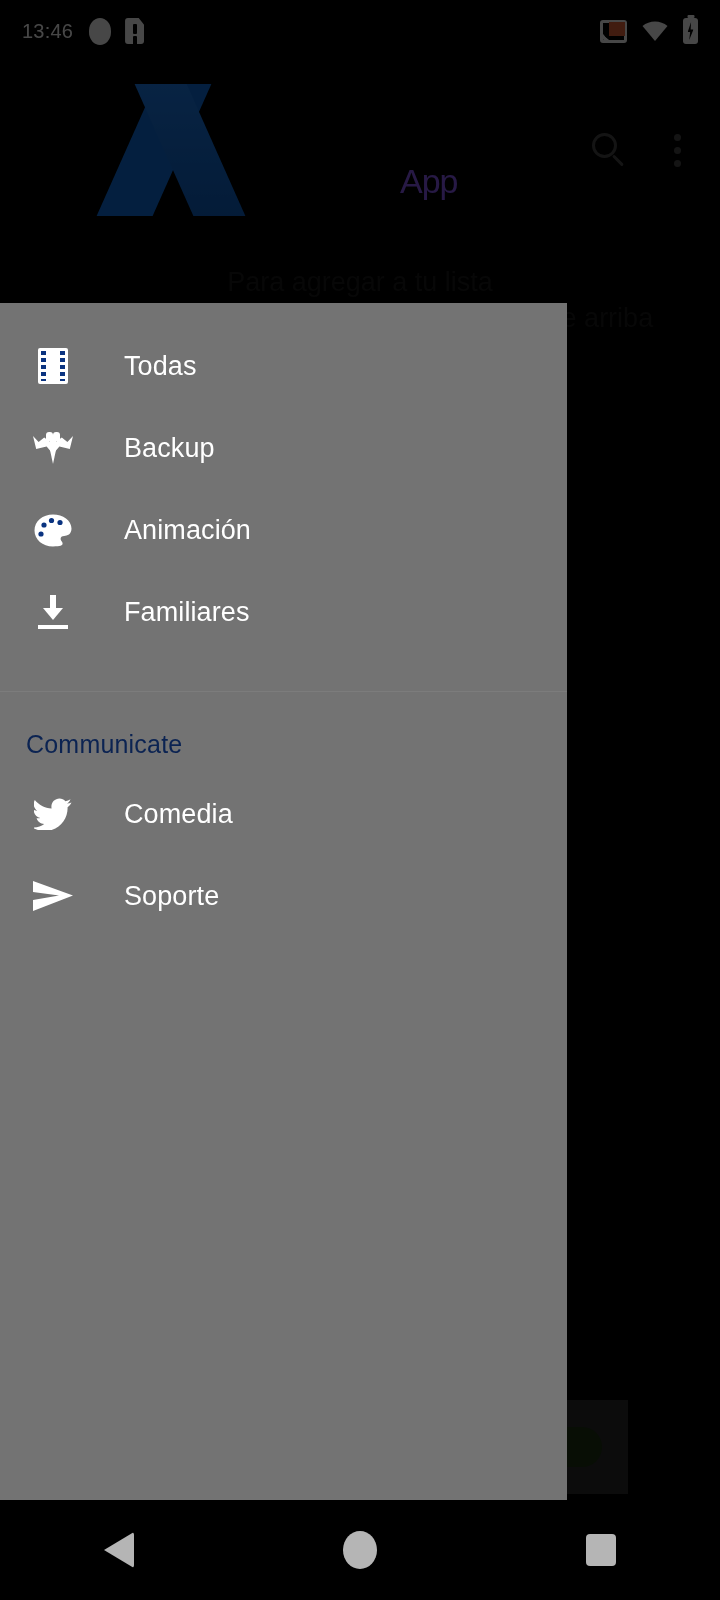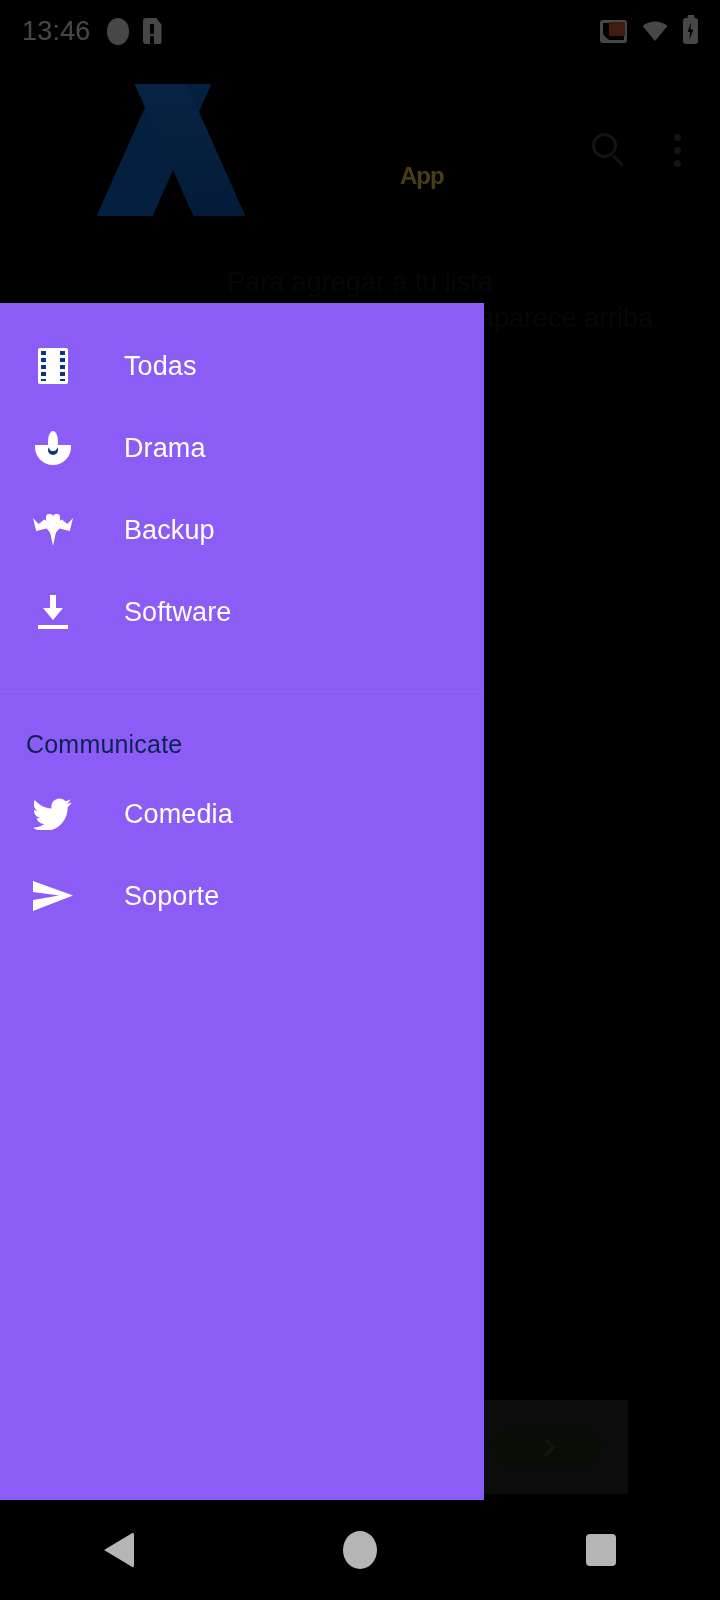--- a/index.html
+++ b/index.html
@@ -10,21 +10,21 @@
     overflow:hidden;
   }
   #screen { position:relative; width:720px; height:1600px; background:#000; overflow:hidden; }
 
   
   .statusbar{
     position:absolute; left:0; top:0; width:720px; height:62px;
     background:#000; color:#fff;
     display:flex; align-items:center; padding:0 22px;
   }
-  .sb-time{ font-size:27px; letter-spacing:.2px; font-weight:400; }
+  .sb-time{ font-size:20px; letter-spacing:.2px; font-weight:400; }
   .sb-left-icons{ display:flex; align-items:center; gap:14px; margin-left:16px; }
   .sb-dot{ width:22px; height:27px; background:#fff; border-radius:11px/13px; }
   .sb-sim{
     position:relative; width:19px; height:26px; background:#fff;
     border-radius:3px;
     clip-path: polygon(0 0, 72% 0, 100% 26%, 100% 100%, 0 100%);
   }
   .sb-sim::after{
     content:""; position:absolute; left:50%; top:6px; transform:translateX(-50%);
     width:4px; height:10px; background:#000; border-radius:1px;
@@ -77,21 +77,21 @@
     background:linear-gradient(180deg,#1d7ff0 0%,#0f63c8 100%);
   }
   .logo .film-word{
     position:absolute; left:88px; top:26px;
     font-family:"Liberation Serif", serif;
     font-weight:bold; font-size:72px; color:#fff; letter-spacing:-1px;
   }
   .logo .app-word{
     position:absolute; left:292px; top:92px;
     font-family:"Liberation Sans", sans-serif;
-    font-weight:bold; font-size:24px; color:#fde047; letter-spacing:-1px;
+    font-weight:normal; font-size:34px; color:#8b5cf6; letter-spacing:-1px;
   }
   .appbar-spacer{ flex:1; }
   .appbar-actions{ display:flex; align-items:center; gap:34px; }
   .ic-search{ position:relative; width:34px; height:34px; }
   .ic-search .ring{
     position:absolute; left:0; top:0; width:25px; height:25px;
     border:3px solid #4a4a4a; border-radius:50%;
   }
   .ic-search .stem{
     position:absolute; left:21px; top:21px; width:14px; height:3px;
@@ -147,22 +147,22 @@
   }
 
   
   .scrim{
     position:absolute; left:0; top:0; width:720px; height:1500px;
     background:rgba(0,0,0,.72);
   }
 
   
   .drawer{
-    position:absolute; left:0; top:303px; width:484px; height:1197px;
-    background:#8b5cf6; overflow:hidden;
+    position:absolute; left:0; top:303px; width:567px; height:1197px;
+    background:#737373; overflow:hidden;
   }
   .drawer-scroll{ position:relative; }
   .d-item{
     display:flex; align-items:center; height:82px; padding-left:26px;
     cursor:pointer;
   }
   .d-item.selected{ background:#0a2f6e; }
   .d-icon{
     width:54px; min-width:54px; display:flex; align-items:center; justify-content:center;
     color:#fff;
@@ -353,56 +353,58 @@
       <div class="d-item">
         <div class="d-icon">
           <div class="i-film">
               <div class="mid"></div>
             </div>
         </div>
         <div class="d-label">Todas</div>
       </div>
 
 
-      <div class="d-item">
-        <div class="d-icon">
-          <div class="i-lotus">
-              <div class="bowl"></div>
-              <div class="notch"></div>
-              <div class="petal-c"></div>
-            </div>
-        </div>
-        <div class="d-label">Drama</div>
-      </div>
 
 
       <div class="d-item">
         <div class="d-icon">
           <div class="i-bat">
             <div class="ear l"></div>
               <div class="ear r"></div>
             <div class="body"></div>
               <div class="tail"></div>
           </div>
         </div>
         <div class="d-label">Backup</div>
       </div>
 
 
+      <div class="d-item">
+        <div class="d-icon">
+          <svg width="38" height="33" viewBox="0 0 38 33">
+            <path d="M19 0.5 C29 0.5 37.5 6.4 37.5 14.6 C37.5 20.4 33.2 22 30.2 22 C27.8 22 26.6 23.2 26.6 25 C26.6 27 28.6 27.7 28.6 29.6 C28.6 31.4 26.5 32.5 19 32.5 C8.6 32.5 0.5 25.6 0.5 16.5 C0.5 7.2 8.8 0.5 19 0.5 Z" fill="#fff"></path>
+            <circle cx="10" cy="11" r="2.6" fill="#0a3380"></circle>
+            <circle cx="17.5" cy="6.5" r="2.6" fill="#0a3380"></circle>
+            <circle cx="26" cy="8.5" r="2.6" fill="#0a3380"></circle>
+            <circle cx="7" cy="20" r="2.6" fill="#0a3380"></circle>
+          </svg>
+        </div>
+        <div class="d-label">Animación</div>
+      </div>
 
 
       <div class="d-item">
         <div class="d-icon">
           <div class="i-dl">
               <div class="stem"></div>
               <div class="head"></div>
               <div class="bar"></div>
             </div>
         </div>
-        <div class="d-label">Software</div>
+        <div class="d-label">Familiares</div>
       </div>
 
       <div class="d-divider"></div>
 
       <div class="d-section">Communicate</div>
 
       <div class="d-item">
         <div class="d-icon">
           <svg class="i-tw" viewBox="0 0 38 32">
             <path d="M37.5 4.4 C36.1 5 34.6 5.4 33 5.6 C34.6 4.6 35.9 3.1 36.5 1.2 C34.9 2.1 33.2 2.8 31.4 3.2 C29.9 1.6 27.8 0.6 25.5 0.6 C21 0.6 17.4 4.2 17.4 8.7 C17.4 9.3 17.5 9.9 17.6 10.5 C10.8 10.2 4.8 6.9 0.8 2 C0.1 3.2 -0.3 4.6 -0.3 6.1 C-0.3 8.9 1.1 11.4 3.3 12.9 C2 12.8 0.8 12.5 -0.3 11.9 L-0.3 12 C-0.3 16 2.5 19.3 6.3 20 C5.6 20.2 4.9 20.3 4.1 20.3 C3.6 20.3 3.1 20.25 2.6 20.15 C3.6 23.4 6.6 25.8 10.2 25.9 C7.4 28.1 3.9 29.4 0 29.4 C-0.7 29.4 -1.3 29.35 -2 29.3 C1.7 31.6 6 33 10.7 33 C25.5 33 33.6 20.8 33.6 10.2 C33.6 9.85 33.6 9.5 33.57 9.16 C35.2 8 36.5 6.3 37.5 4.4 Z" fill="#fff"></path>

